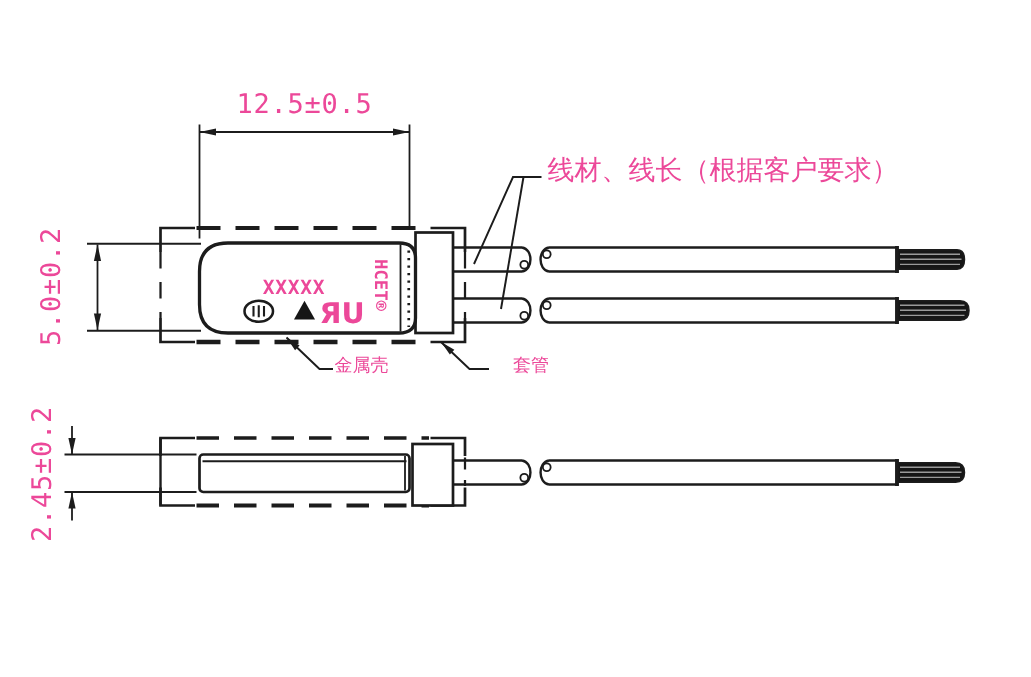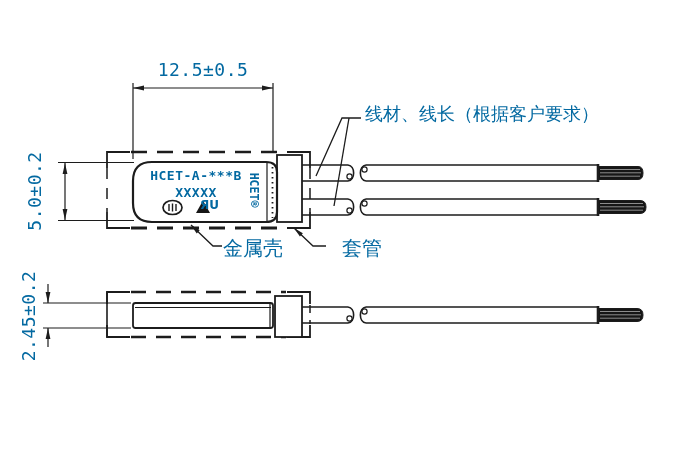--- a/index.html
+++ b/index.html
@@ -1,34 +1,34 @@
 <!DOCTYPE html>
 <html><head>
 <meta charset="utf-8">
 <style>
   html,body { margin:0; padding:0; background:#ffffff; }
   .canvas {
     position:relative; width:687px; height:451px; background:#ffffff;
-    overflow:hidden; color:#0369a1;
+    overflow:hidden; color:#ec4899;
     font-family:"DejaVu Sans", sans-serif;
     text-decoration:underline;
   }
   .txt { position:absolute; white-space:nowrap; line-height:1.1; }
   .dim {
     font-family:"DejaVu Sans Mono","Liberation Mono",monospace;
     font-size:18px; letter-spacing:0.5px; text-align:center;
   }
   .rot-ccw { transform:rotate(-90deg); transform-origin:center center; }
   .rot-cw  { transform:rotate(90deg);  transform-origin:center center; }
   .mark {
     font-family:"DejaVu Sans Mono","Liberation Mono",monospace;
     font-weight:bold; font-size:13px; letter-spacing:0.5px; text-align:center;
   }
   .cjk { font-size:18px; font-family:"DejaVu Sans",sans-serif; }
-  .cjk-sm { font-size:20px; font-family:"DejaVu Sans",sans-serif; }
+  .cjk-sm { font-size:12px; font-family:"DejaVu Sans",sans-serif; }
   svg { position:absolute; left:0; top:0; }
 </style>
 </head>
 <body>
 
 <div class="canvas">
 
   <svg width="687" height="451" viewBox="0 0 687 451">
     <g stroke="#1c1c1c" fill="none" stroke-linecap="butt">
 
@@ -168,21 +168,20 @@
   <div class="txt dim rot-ccw" style="left:-39px; top:180px; width:150px; height:22px;">5.0±0.2</div>
 
   <div class="txt dim rot-ccw" style="left:-50px; top:305px; width:160px; height:22px;">2.45±0.2</div>
 
   <div class="txt cjk" style="left:365px; top:104px;">线材、线长（根据客户要求）</div>
 
   <div class="txt cjk-sm" style="left:223px; top:237px;">金属壳</div>
 
   <div class="txt cjk-sm" style="left:326px; top:237px;margin-left:16px;">套管</div>
 
-  <div class="txt mark" style="left:140px; top:169px; width:112px;">HCET-A-***B</div>
 
   <div class="txt mark" style="left:140px; top:186px; width:112px;">XXXXX</div>
 
-  <div class="txt" style="left:200px; top:199px; font-size:12px; font-weight:bold; font-family:'DejaVu Sans',sans-serif;">ЯU</div>
+  <div class="txt" style="left:213px; top:199px; font-size:19px; font-weight:bold; font-family:'DejaVu Sans',sans-serif;">ЯU</div>
 
   <div class="txt rot-cw" style="left:225px; top:183px; width:56px; height:14px; font-size:11.5px; font-weight:bold; text-align:center; font-family:'DejaVu Sans Mono',monospace;">HCET®</div>
 
 </div>
 
 </body></html>

